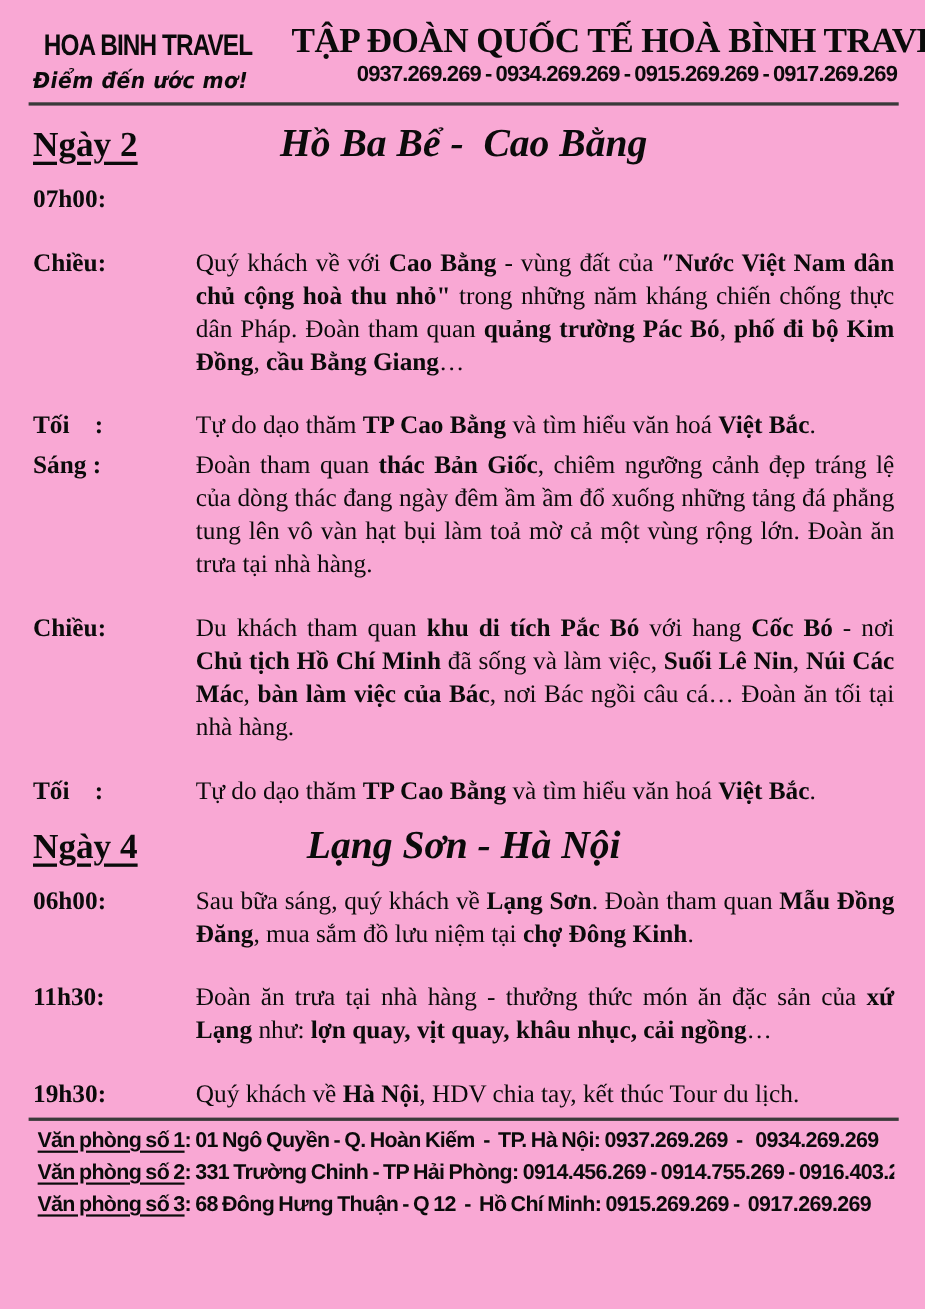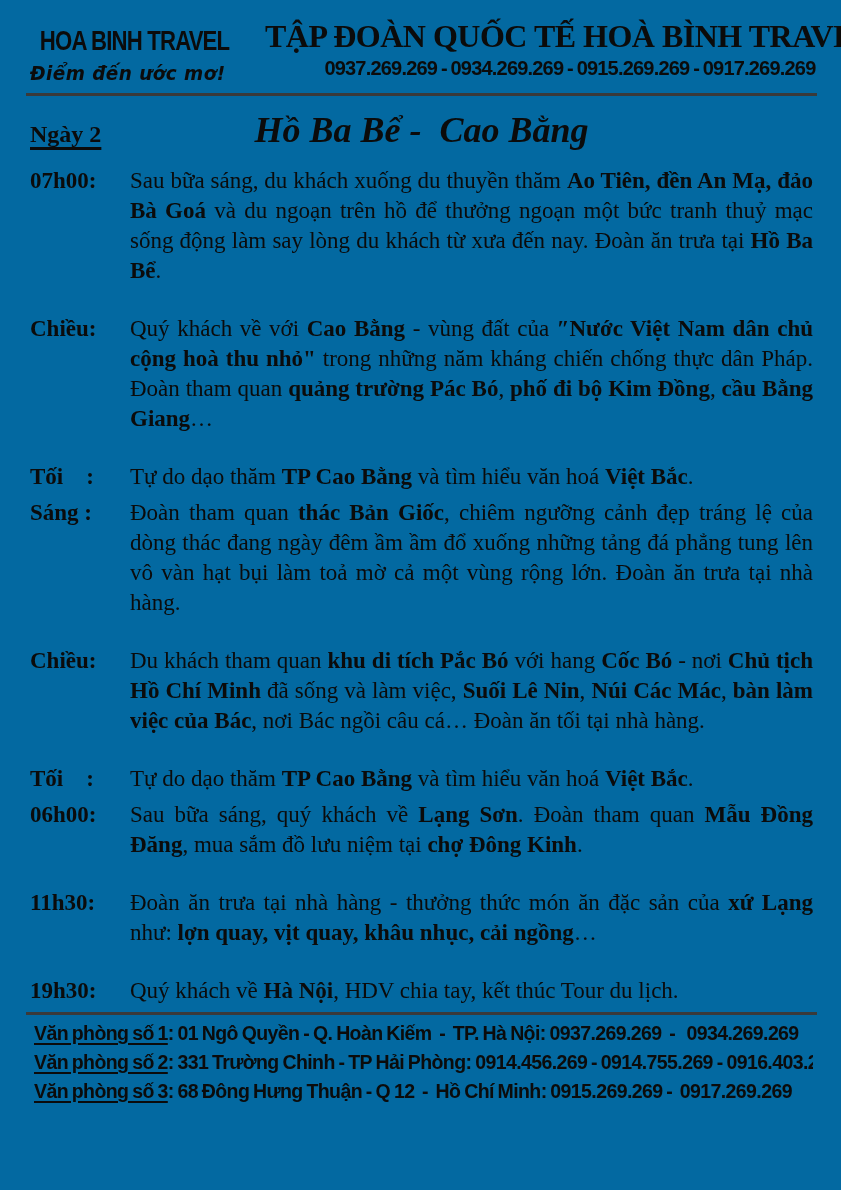--- a/index.html
+++ b/index.html
@@ -6,21 +6,21 @@
     margin: 0;
     padding: 0;
     background: #ffffff;
   }
   .page {
     position: relative;
     width: 841px;
     height: 1190px;
     box-sizing: border-box;
     padding: 18px 28px 0 30px;
-    background: #0369a1;
+    background: #f9a8d4;
     color: #0b0b0b;
     font-family: "Liberation Serif", "DejaVu Serif", serif;
     overflow: hidden;
   }
 
   
   .header {
     display: flex;
     align-items: flex-start;
   }
@@ -78,40 +78,41 @@
   
   .day-header {
     display: flex;
     align-items: baseline;
     margin: 13px 0 15px 0;
   }
   .day-label {
     width: 100px;
     flex-shrink: 0;
     font-weight: 700;
-    font-size: 24px;
+    font-size: 32px;
     text-decoration: underline;
     text-decoration-thickness: 2.5px;
     text-underline-offset: 5px;
     white-space: pre;
   }
   .day-title {
     flex: 1;
     text-align: center;
     padding-right: 100px;
     font-weight: 700;
     font-style: italic;
     font-size: 36px;
     white-space: pre;
   }
   .entry {
     display: flex;
     margin-bottom: 28px;
     font-size: 23px;
     line-height: 30px;
+    gap: 48px;
   }
   .entry.tight { margin-bottom: 6px; align-items: center; }
   .entry-time {
     width: 100px;
     flex-shrink: 0;
     font-weight: 700;
     white-space: pre;
   }
   .entry-text {
     flex: 1;
@@ -160,21 +161,20 @@
   </div>
   <hr class="rule">
 
   <div class="day">
     <div class="day-header">
       <span class="day-label">Ngày 2</span>
       <span class="day-title">Hồ Ba Bể -  Cao Bằng</span>
     </div>
     <div class="entry">
       <span class="entry-time">07h00:</span>
-      <span class="entry-text">Sau bữa sáng, du khách xuống du thuyền thăm <b>Ao Tiên, đền An Mạ, đảo Bà Goá</b> và du ngoạn trên hồ để thưởng ngoạn một bức tranh thuỷ mạc sống động làm say lòng du khách từ xưa đến nay. Đoàn ăn trưa tại <b>Hồ Ba Bể</b>.</span>
     </div>
     <div class="entry">
       <span class="entry-time">Chiều:</span>
       <span class="entry-text">Quý khách về với <b>Cao Bằng</b> - vùng đất của <b>″Nước Việt Nam dân chủ cộng hoà thu nhỏ"</b> trong những năm kháng chiến chống thực dân Pháp. Đoàn tham quan <b>quảng trường Pác Bó</b>, <b>phố đi bộ Kim Đồng</b>, <b>cầu Bằng Giang</b>…</span>
     </div>
     <div class="entry tight">
       <span class="entry-time">Tối    :</span>
       <span class="entry-text">Tự do dạo thăm <b>TP Cao Bằng</b> và tìm hiểu văn hoá <b>Việt Bắc</b>.</span>
     </div>
   </div>
@@ -188,20 +188,24 @@
       <span class="entry-time">Chiều:</span>
       <span class="entry-text">Du khách tham quan <b>khu di tích Pắc Bó</b> với hang <b>Cốc Bó</b> - nơi <b>Chủ tịch Hồ Chí Minh</b> đã sống và làm việc, <b>Suối Lê Nin</b>, <b>Núi Các Mác</b>, <b>bàn làm việc của Bác</b>, nơi Bác ngồi câu cá… Đoàn ăn tối tại nhà hàng.</span>
     </div>
     <div class="entry tight">
       <span class="entry-time">Tối    :</span>
       <span class="entry-text">Tự do dạo thăm <b>TP Cao Bằng</b> và tìm hiểu văn hoá <b>Việt Bắc</b>.</span>
     </div>
   </div>
 
   <div class="day">
+    <div class="day-header">
+      <span class="day-label">Ngày 4</span>
+      <span class="day-title">Lạng Sơn - Hà Nội</span>
+    </div>
     <div class="entry">
       <span class="entry-time">06h00:</span>
       <span class="entry-text">Sau bữa sáng, quý khách về <b>Lạng Sơn</b>. Đoàn tham quan <b>Mẫu Đồng Đăng</b>, mua sắm đồ lưu niệm tại <b>chợ Đông Kinh</b>.</span>
     </div>
     <div class="entry">
       <span class="entry-time">11h30:</span>
       <span class="entry-text">Đoàn ăn trưa tại nhà hàng - thưởng thức món ăn đặc sản của <b>xứ Lạng</b> như: <b>lợn quay, vịt quay, khâu nhục, cải ngồng</b>…</span>
     </div>
     <div class="entry tight">
       <span class="entry-time">19h30:</span>

